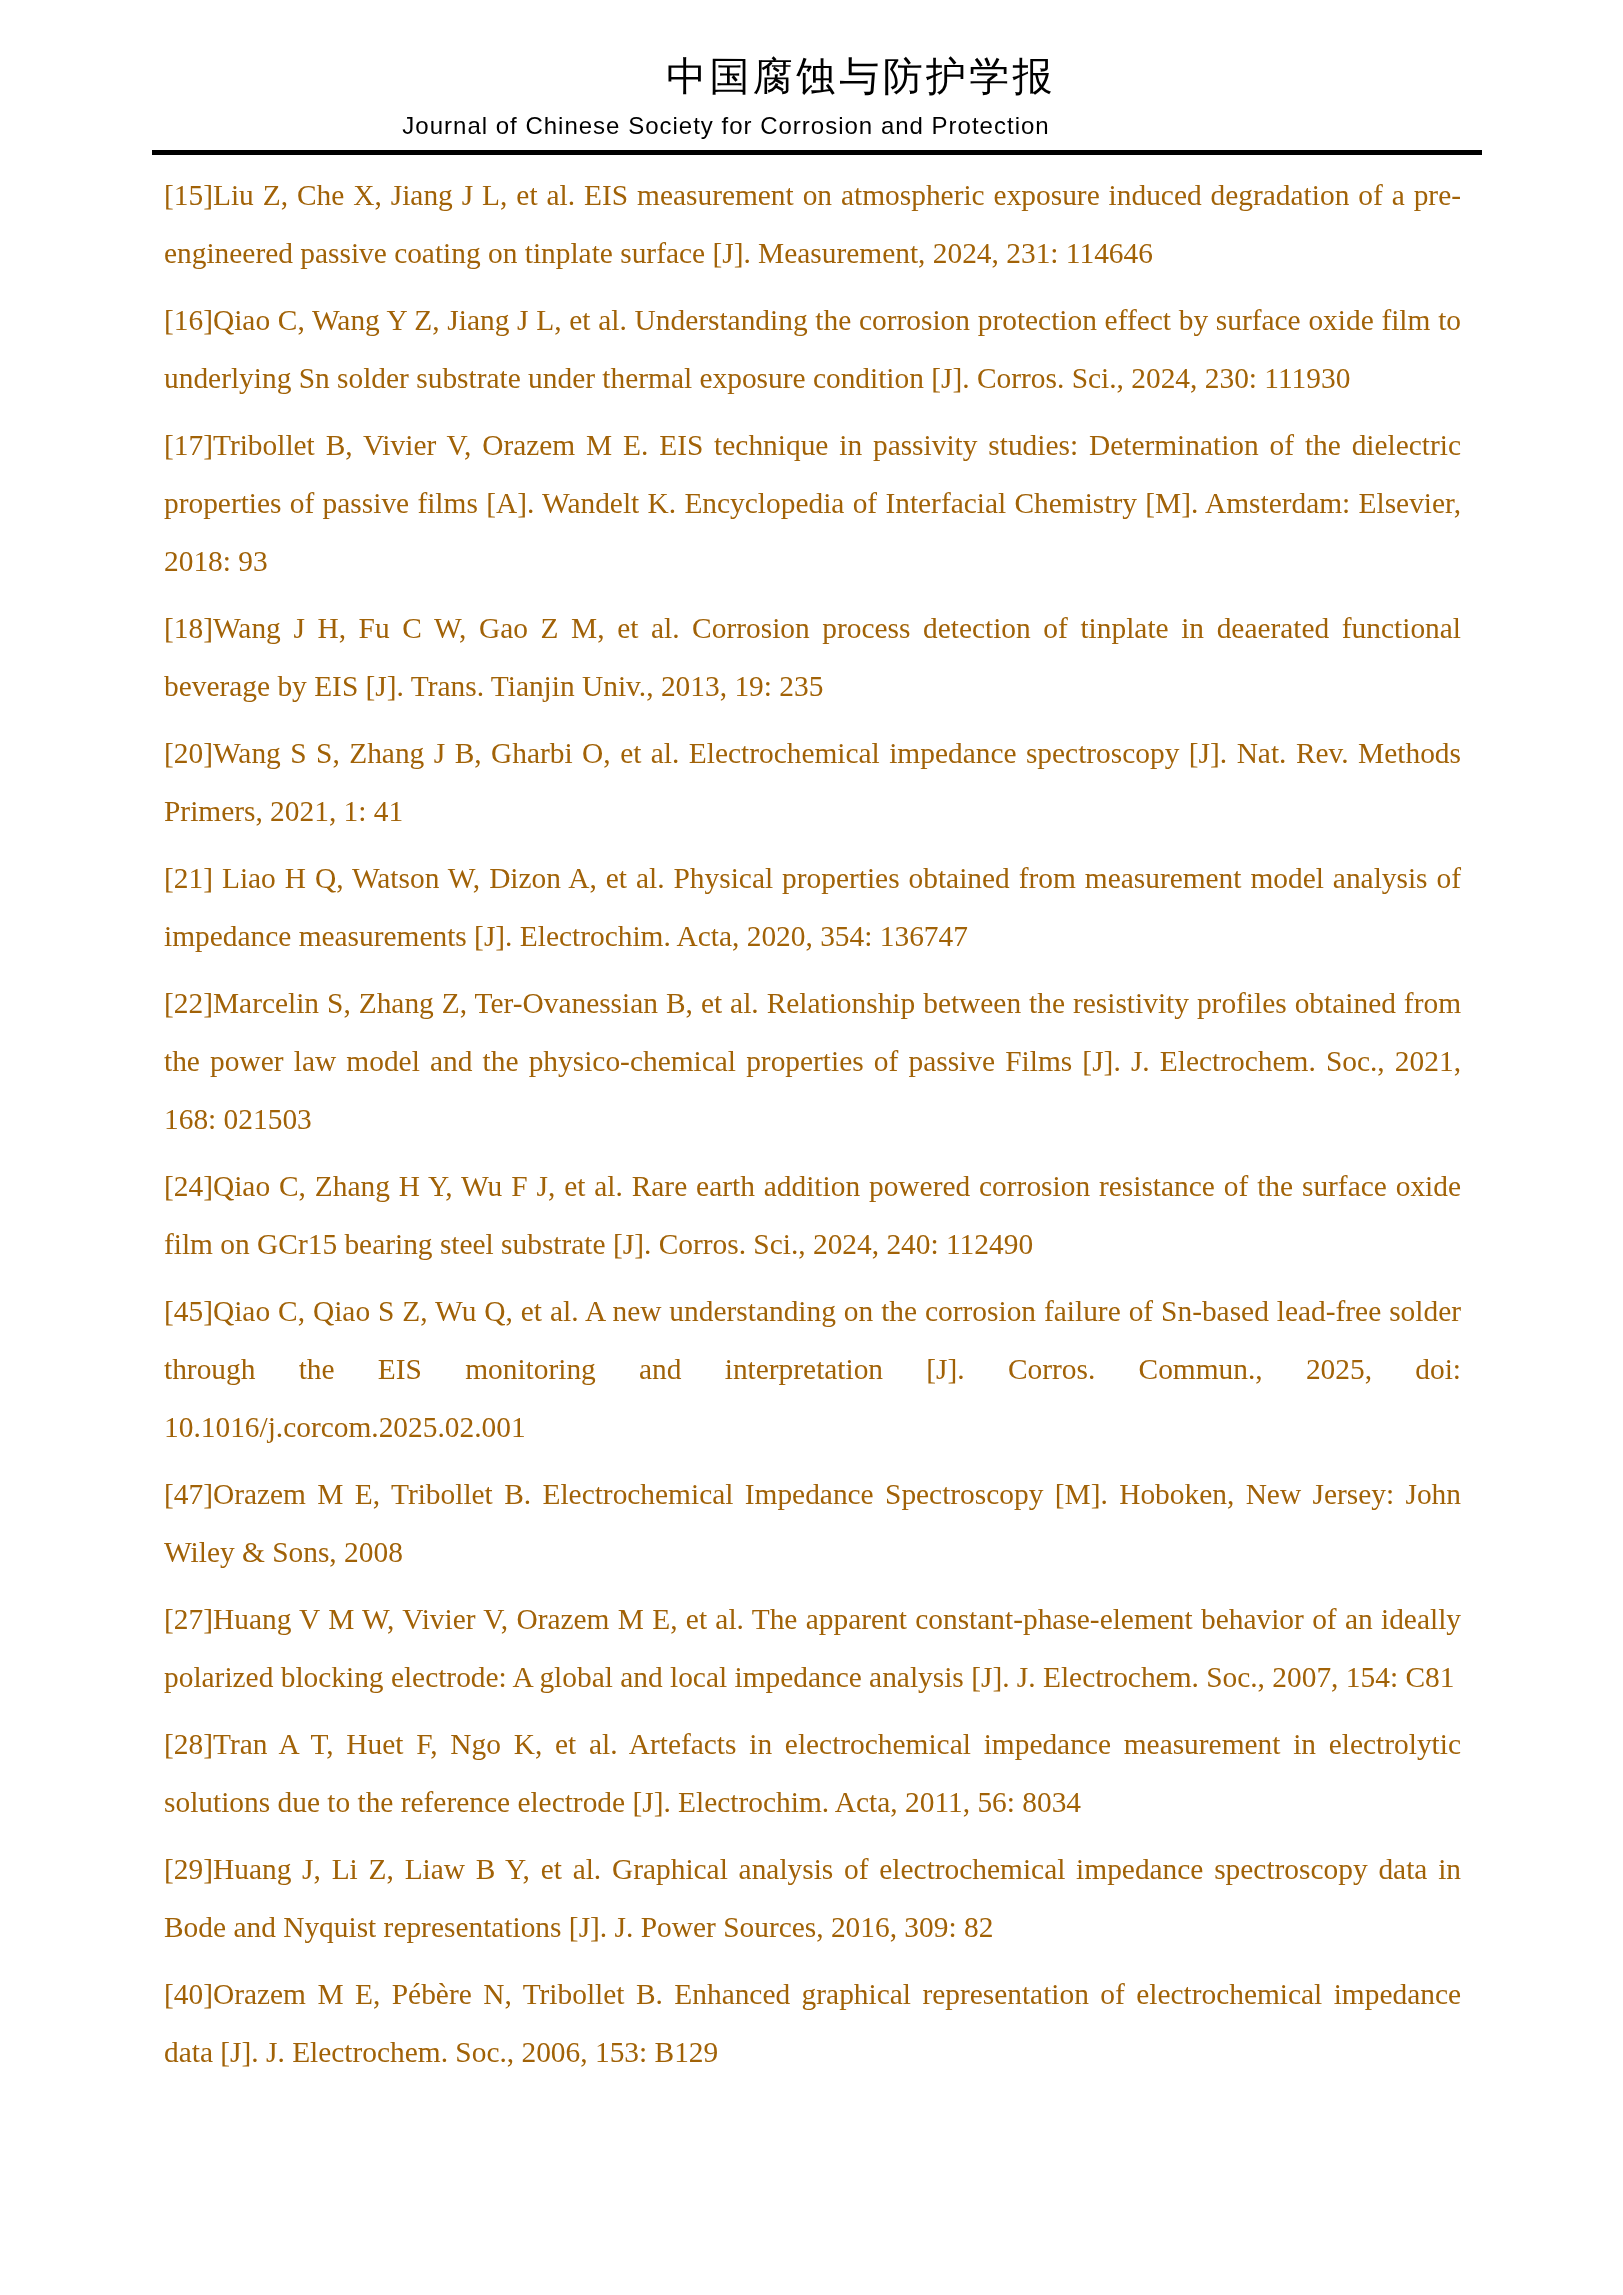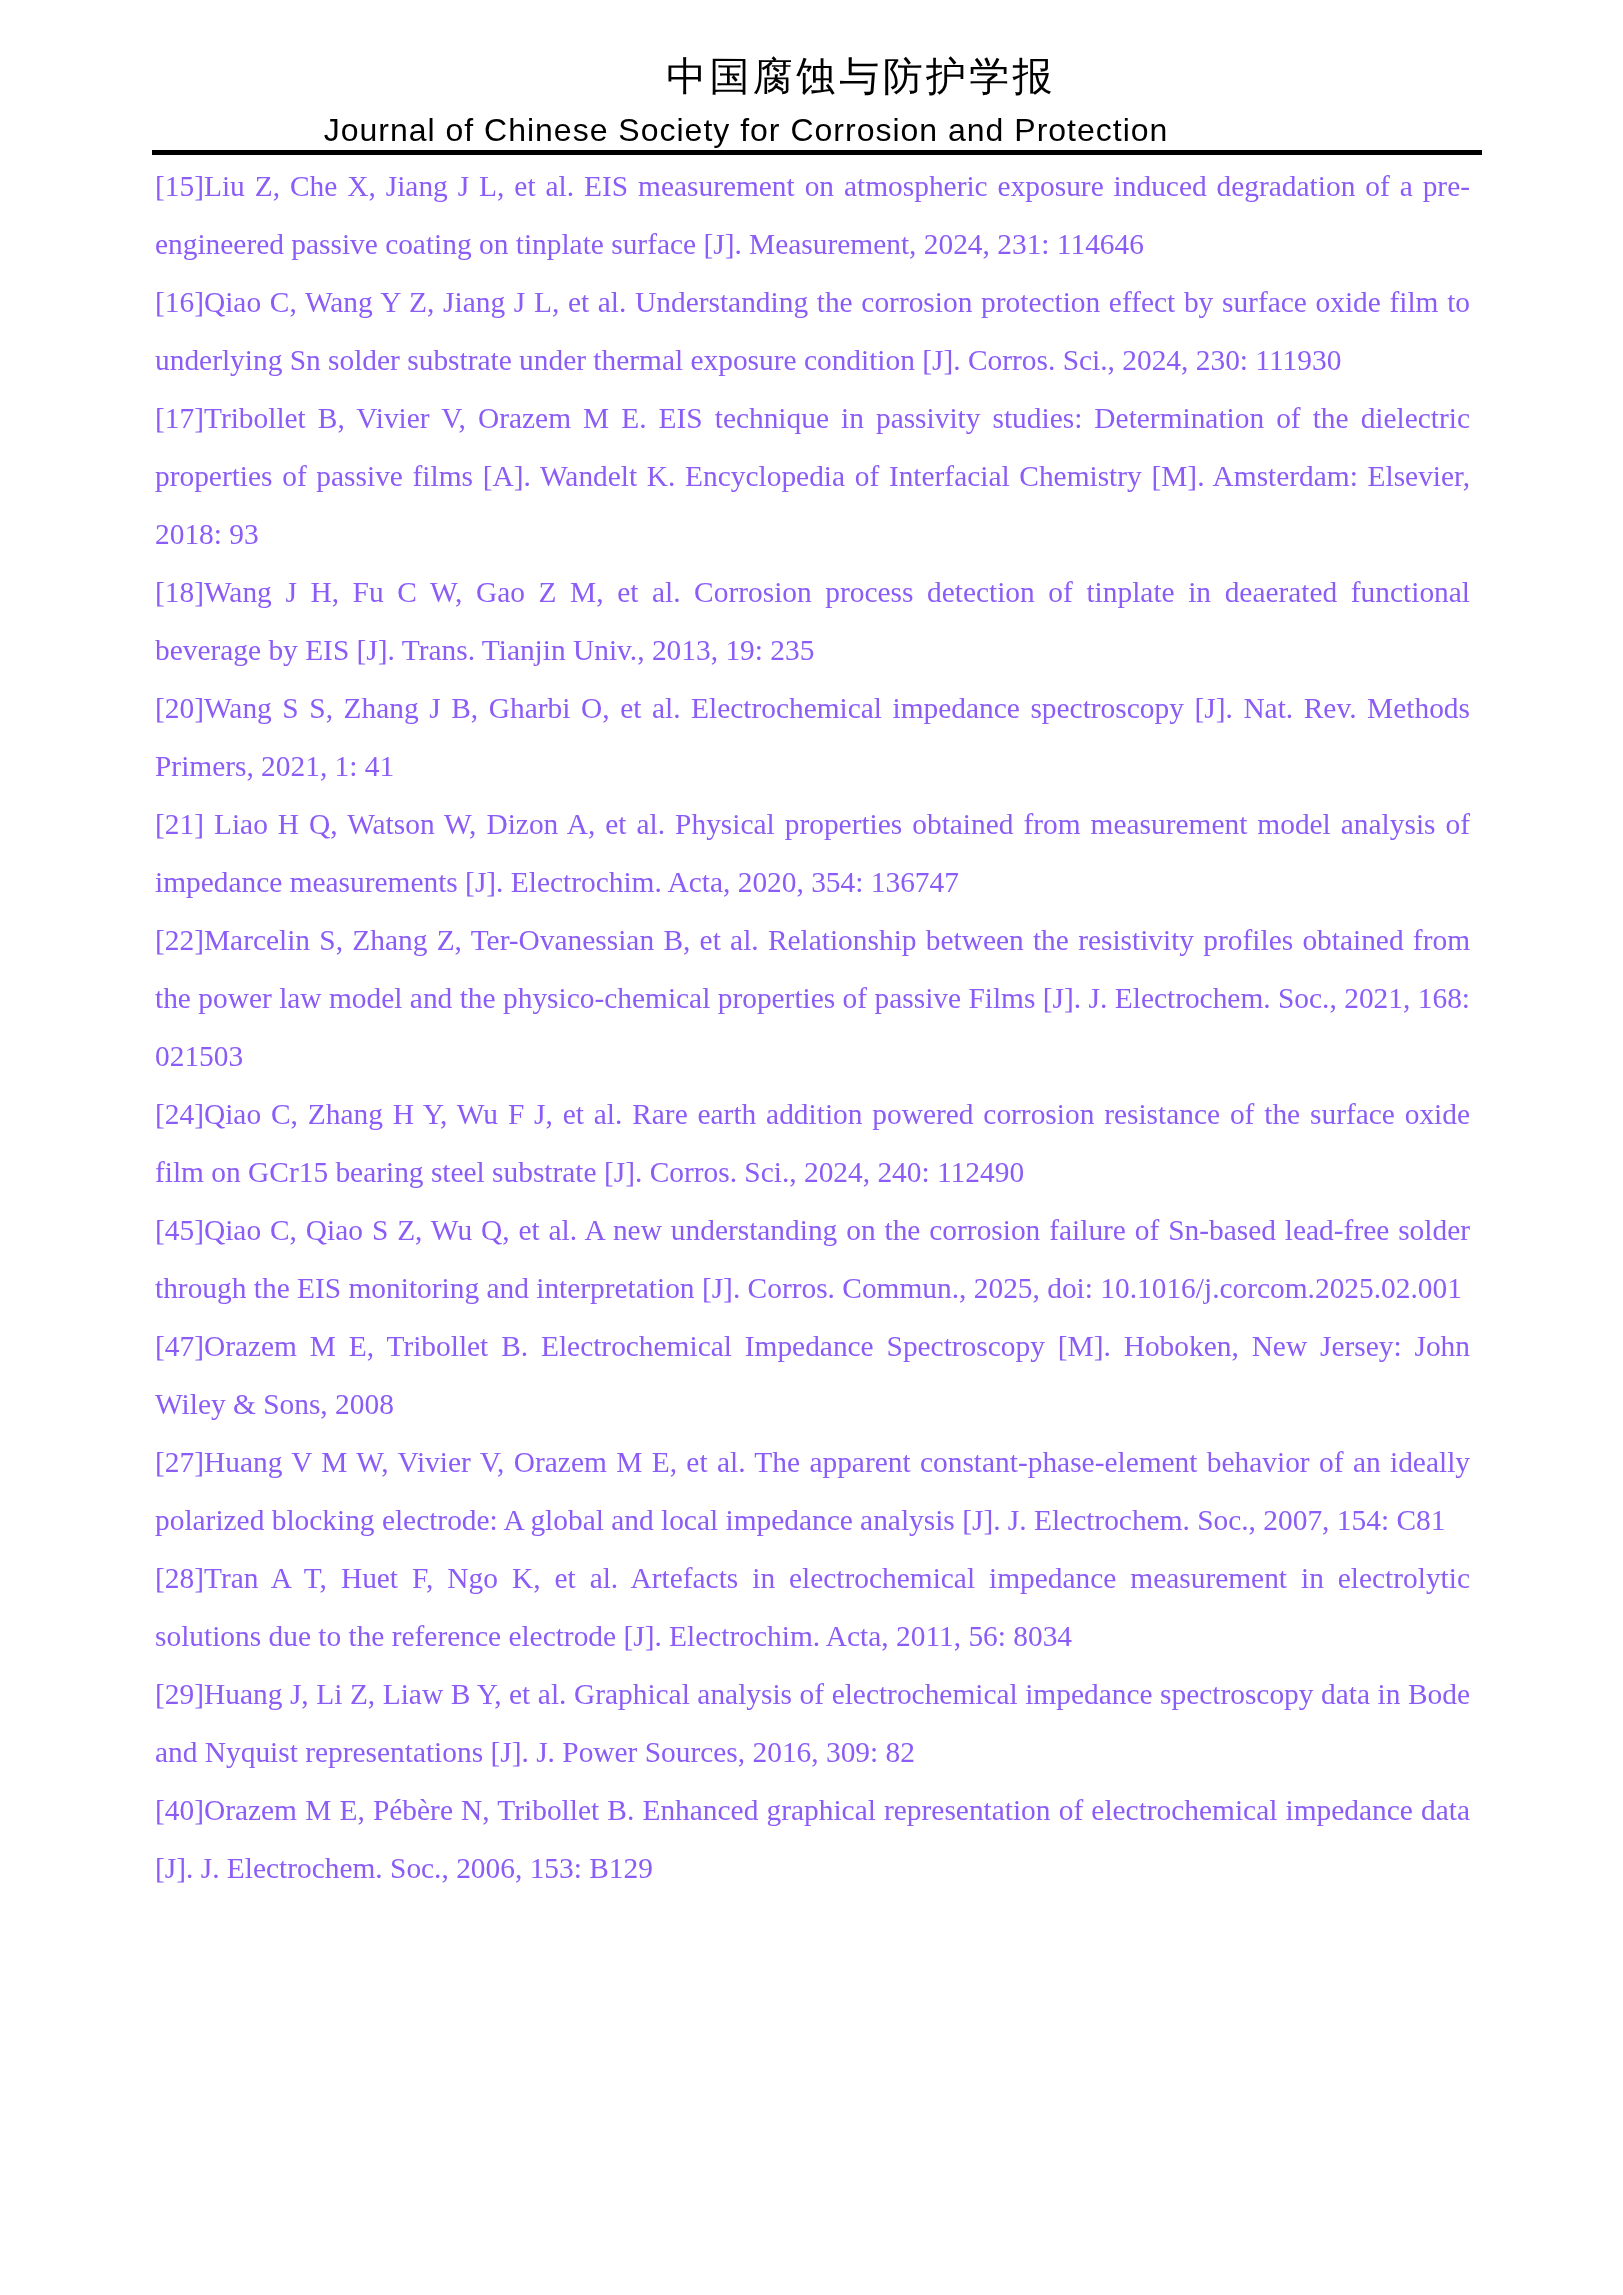--- a/index.html
+++ b/index.html
@@ -27,49 +27,48 @@
     letter-spacing: 3.3px;
     white-space: nowrap;
     line-height: 1;
   }
   .title-en {
     position: absolute;
     top: 114px;
     left: 726px;
     transform: translateX(-50%);
     font-family: "Liberation Sans", sans-serif;
-    font-size: 32px;
+    font-size: 24px;
     font-weight: 400;
     letter-spacing: 1px;
     white-space: nowrap;
     line-height: 1;
-    margin-left: 20px;
   }
   .rule {
     position: absolute;
     left: 152px;
     top: 150px;
     width: 1330px;
     height: 5.2px;
     background: #000000;
   }
   .refs {
     position: absolute;
     left: 155px;
     top: 157px;
     width: 1315px;
   }
   .ref {
-    margin: 0;
+    margin: 9px;
     padding: 0;
     font-family: "Liberation Serif", serif;
     font-size: 29.4px;
     line-height: 58px;
     text-align: justify;
-    color: #8b5cf6;
+    color: #a16207;
   }
 </style>
 </head>
 <body>
 
 <div class="page">
   <div class="title-cn">中国腐蚀与防护学报</div>
   <div class="title-en">Journal of Chinese Society for Corrosion and Protection</div>
   <div class="rule"></div>
   <div class="refs">

